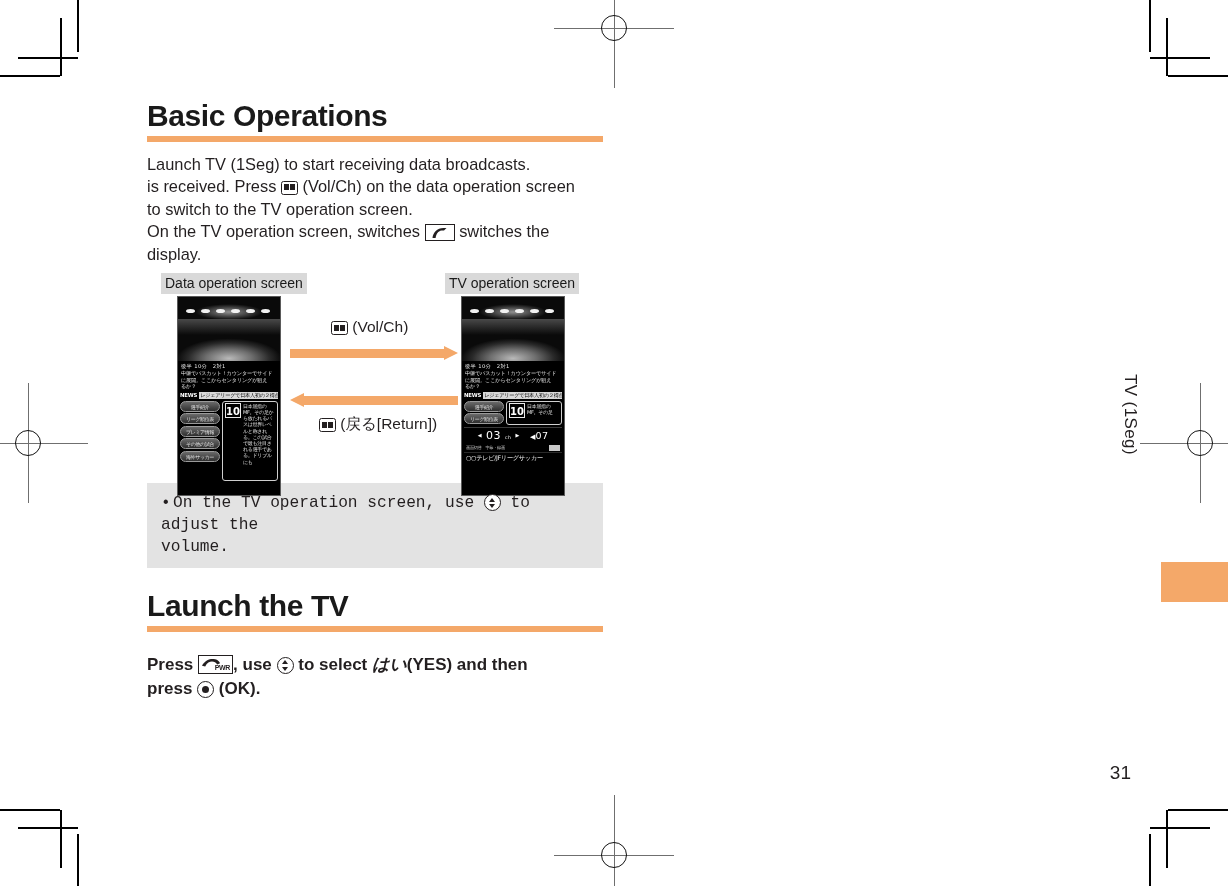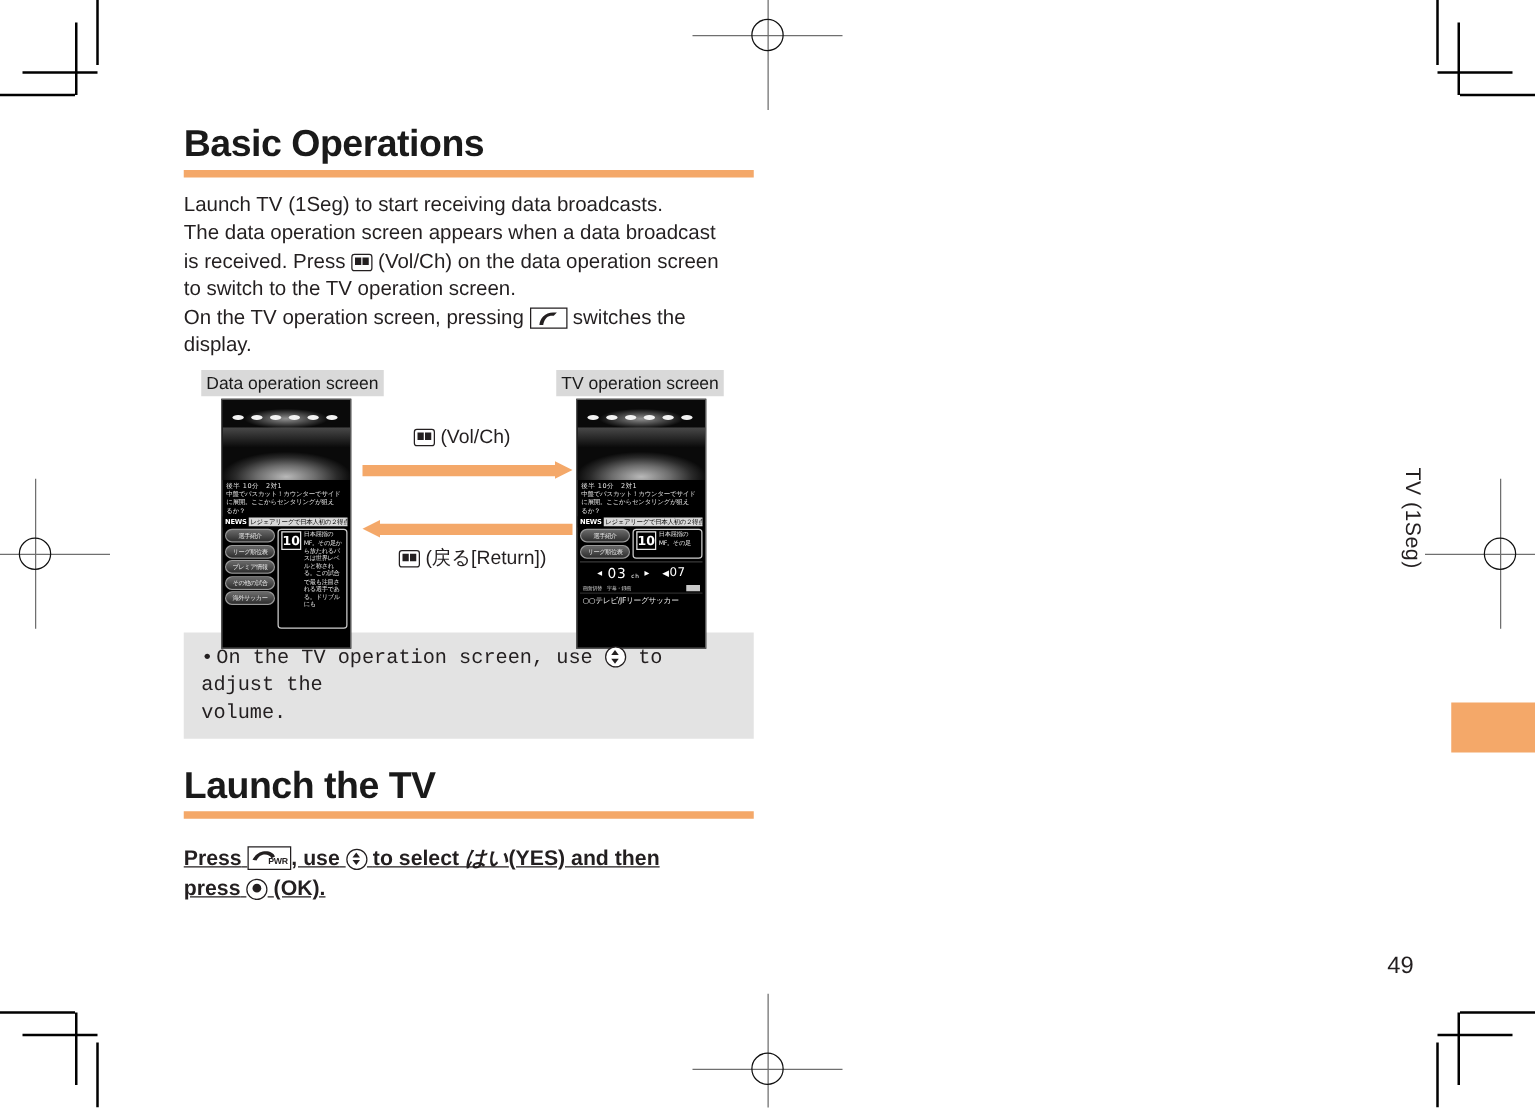--- a/index.html
+++ b/index.html
@@ -374,21 +374,20 @@
     font-size: 16px;
   }
   .note-body { display: inline; }
 
   
   .instruct {
     font-size: 17px;
     font-weight: bold;
     line-height: 24.5px;
     margin-top: 20px;
-    text-decoration: underline;
   }
   .instruct .jp { font-family: "DejaVu Sans", sans-serif; font-style: italic; }
 
   
   .side-tab {
     position: absolute;
     right: 0px;
     top: 562px;
     width: 67px;
     height: 40px;
@@ -457,29 +456,28 @@
     <div class="rc"></div>
 </div>
 
 <div class="content">
 
   <div class="section-head">Basic Operations</div>
   <div class="rule"></div>
 
   <div class="body-text">
     <div class="ln"><span>Launch TV (1Seg) to start receiving data broadcasts.</span></div>
-    <div class="ln"><span>The data operation screen appears when a data broadcast</span></div>
     <div class="ln">
       <span>is received. Press</span>
       <span class="key key-volch"></span>
       <span>(Vol/Ch) on the data operation screen</span>
     </div>
     <div class="ln"><span>to switch to the TV operation screen.</span></div>
     <div class="ln">
-      <span>On the TV operation screen, pressing</span>
+      <span>On the TV operation screen, switches</span>
       <span class="key key-call">
         <svg width="18" height="12" viewBox="0 0 18 12" aria-hidden="true">
           <path d="M1.5 11 C2 5.5 6 1.2 12.5 1 L15.5 1 L13 3.6 L10.5 3.6 C7 4.2 5.2 7.2 4.6 11 Z" fill="#231f20"></path>
         </svg>
       </span>
       <span>switches the</span>
     </div>
     <div class="ln"><span>display.</span></div>
   </div>
 
@@ -622,13 +620,13 @@
     <span class="jp">はい</span><span>(YES) and then</span><br>
     <span>press</span>
     <span class="key key-ok"></span>
     <span>(OK).</span>
   </div>
 
 </div>
 
 <div class="side-tab"></div>
 <div class="side-label">TV (1Seg)</div>
-<div class="page-num">49</div>
+<div class="page-num">31</div>
 
 </body></html>

